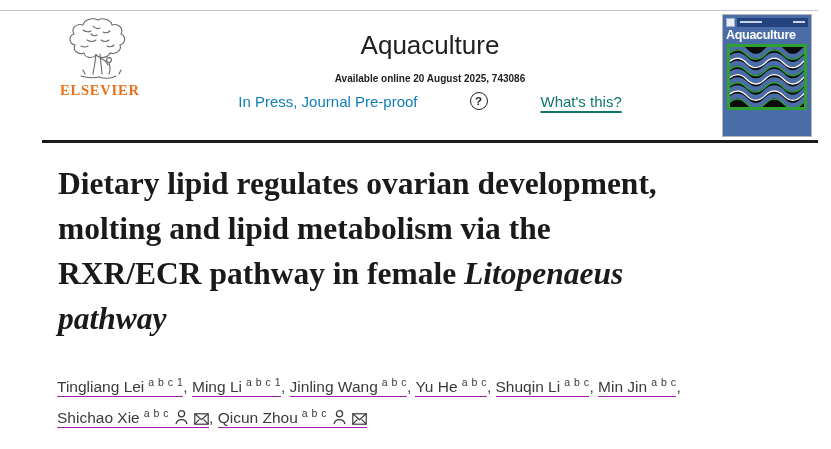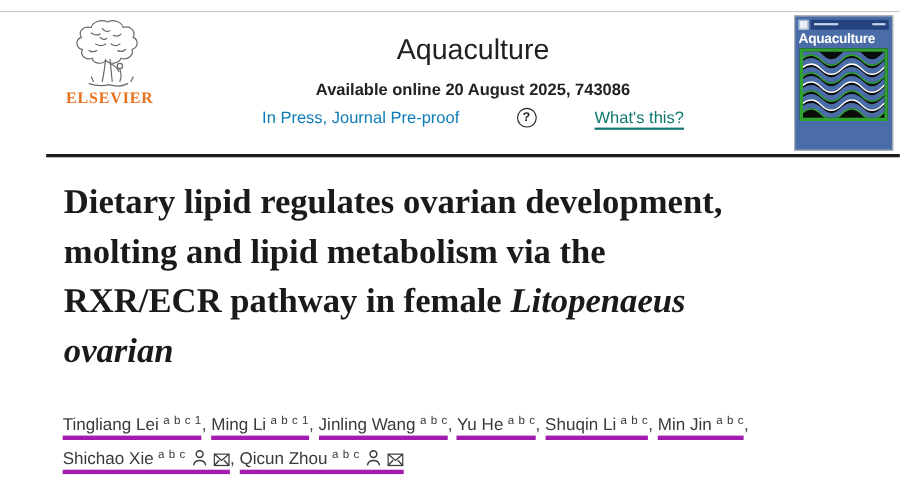--- a/index.html
+++ b/index.html
@@ -14,21 +14,21 @@
   .elsevier-logo { position:absolute; left:60px; top:16px; width:76px; }
   .elsevier-logo svg { display:block; margin:0 auto; }
   .elsevier-word {
     margin-top:2px; color:#e9711c; font-family:"Liberation Serif", serif;
     font-weight:700; font-size:14.5px; letter-spacing:0.8px;
   }
 
   
   .head-center { position:absolute; left:205px; top:30px; width:450px; text-align:center; }
   .journal-name { font-size:26px; font-weight:500; color:#212121; }
-  .availability { margin-top:12px; font-size:15px; font-weight:600; color:#212121; }
+  .availability { margin-top:12px; font-size:10px; font-weight:600; color:#212121; }
   .links-row { margin-top:8px; font-size:15px; display:flex; justify-content:center; align-items:center;gap:36px; }
   .inpress-link { color:#0f7cb8; cursor:pointer; }
   .q-icon {
     width:18px; height:18px; border:1.6px solid #212121; border-radius:50%;
     display:inline-flex; align-items:center; justify-content:center;
     font-size:11.5px; font-weight:700; color:#212121; margin-left:16px; cursor:pointer; flex:0 0 auto;
   }
   .whats-link {
     margin-left:17px; color:#0f766e; cursor:pointer;
     text-decoration:underline; text-underline-offset:4px; text-decoration-thickness:1.5px;
@@ -54,21 +54,21 @@
   .article-title {
     position:absolute; left:58px; top:161px; width:760px;
     font-family:"Liberation Serif", serif; font-size:31.5px; line-height:45px;
     color:#1a1a1a; white-space:nowrap; font-weight:700;
   }
   .article-title .it { font-style:italic; }
 
   
   .authors { position:absolute; left:57px; top:372px; width:730px;
              font-size:15.5px; line-height:29px; color:#3a3a3a; }
-  .author-link { border-bottom:4px solid #a21caf; padding-bottom:1px; white-space:nowrap; cursor:pointer; }
+  .author-link { border-bottom:1px solid #a21caf; padding-bottom:1px; white-space:nowrap; cursor:pointer; }
   .author-sup { font-size:10.5px; position:relative; top:-6px; margin-left:4px; letter-spacing:0.5px; }
   .author-ic { margin-left:6px; vertical-align:-2px; }
 </style>
 </head>
 <body>
 
 <div class="top-rule"></div>
 
 <div class="elsevier-logo">
   <svg width="72" height="64" viewBox="0 0 70 64" fill="none" stroke="#6a6a6a" stroke-width="1.1" stroke-linecap="round">
@@ -131,21 +131,21 @@
       </svg>
   </div>
 </div>
 
 <div class="divider"></div>
 
 <div class="article-title">
   <div><span>Dietary lipid regulates ovarian development,</span></div>
   <div><span>molting and lipid metabolism via the</span></div>
   <div><span>RXR/ECR pathway in female </span><span class="it">Litopenaeus</span></div>
-  <div><span class="it">ovarian</span></div>
+  <div><span class="it">pathway</span></div>
 </div>
 
 <div class="authors" id="authors-container"><span class="author-link"><span>Tingliang Lei</span><span class="author-sup">a b c 1</span></span>, <span class="author-link"><span>Ming Li</span><span class="author-sup">a b c 1</span></span>, <span class="author-link"><span>Jinling Wang</span><span class="author-sup">a b c</span></span>, <span class="author-link"><span>Yu He</span><span class="author-sup">a b c</span></span>, <span class="author-link"><span>Shuqin Li</span><span class="author-sup">a b c</span></span>, <span class="author-link"><span>Min Jin</span><span class="author-sup">a b c</span></span>, <br><span class="author-link"><span>Shichao Xie</span><span class="author-sup">a b c</span><svg class="author-ic" width="13" height="15" viewBox="0 0 13 15" fill="none" stroke="#3a3a3a" stroke-width="1.3">
         <circle cx="6.5" cy="3.8" r="3.1"></circle>
         <path d="M1 14 a5.6 5.3 0 0 1 11 0"></path>
       </svg><svg class="author-ic" width="15" height="12" viewBox="0 0 15 12" fill="none" stroke="#3a3a3a" stroke-width="1.2">
         <rect x="0.8" y="0.8" width="13.4" height="10.4"></rect>
         <path d="M0.8 0.8 L7.5 6.6 L14.2 0.8"></path>
         <path d="M0.8 11.2 L5.4 6.4 M14.2 11.2 L9.6 6.4"></path>
       </svg></span>, <span class="author-link"><span>Qicun Zhou</span><span class="author-sup">a b c</span><svg class="author-ic" width="13" height="15" viewBox="0 0 13 15" fill="none" stroke="#3a3a3a" stroke-width="1.3">

